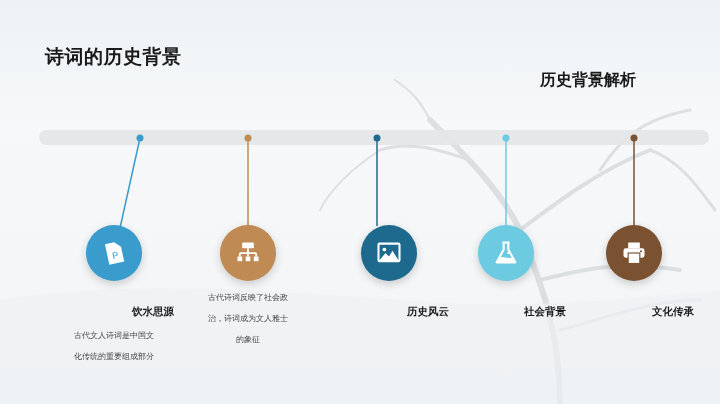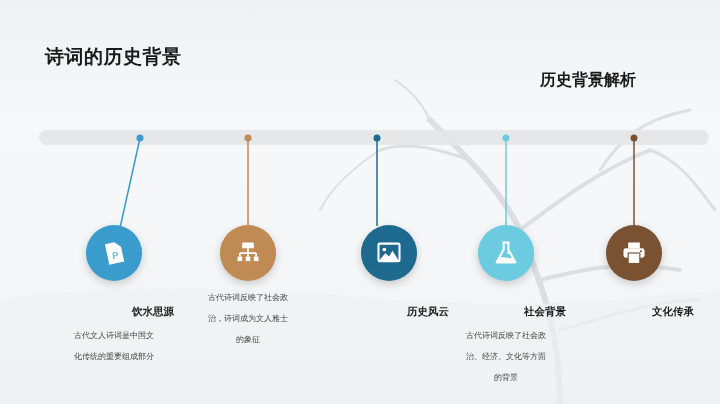--- a/index.html
+++ b/index.html
@@ -117,21 +117,20 @@
 
 <div class="item" style="left:446px;">
   <div class="circle" style="background:#6ccbe0;">
     <svg viewBox="0 0 24 24">
       <path d="M9 3h6M10 3v6L4 20h16L14 9V3" fill="none" stroke="#fff" stroke-width="1.8" stroke-linejoin="round"></path>
       <path d="M6.5 16c3-1.5 5 1 11 0l1.5 4H5z" fill="#fff"></path>
       <circle cx="14" cy="12" r="1" fill="#fff"></circle>
     </svg>
   </div>
   <div class="item-title">社会背景</div>
-  <div class="item-desc">古代诗词反映了社会政治、经济、文化等方面的背景</div>
 </div>
 
 <div class="item" style="left:574px;">
   <div class="circle" style="background:#7a5232;">
     <svg viewBox="0 0 24 24">
       <rect x="7" y="3" width="10" height="5" fill="#fff"></rect>
       <rect x="3" y="8" width="18" height="8" rx="2" fill="#fff"></rect>
       <rect x="7" y="12" width="10" height="9" fill="#fff" stroke="#7a5232" stroke-width="1"></rect>
       <circle cx="18" cy="10.5" r="0.9" fill="#7a5232"></circle>
     </svg>

